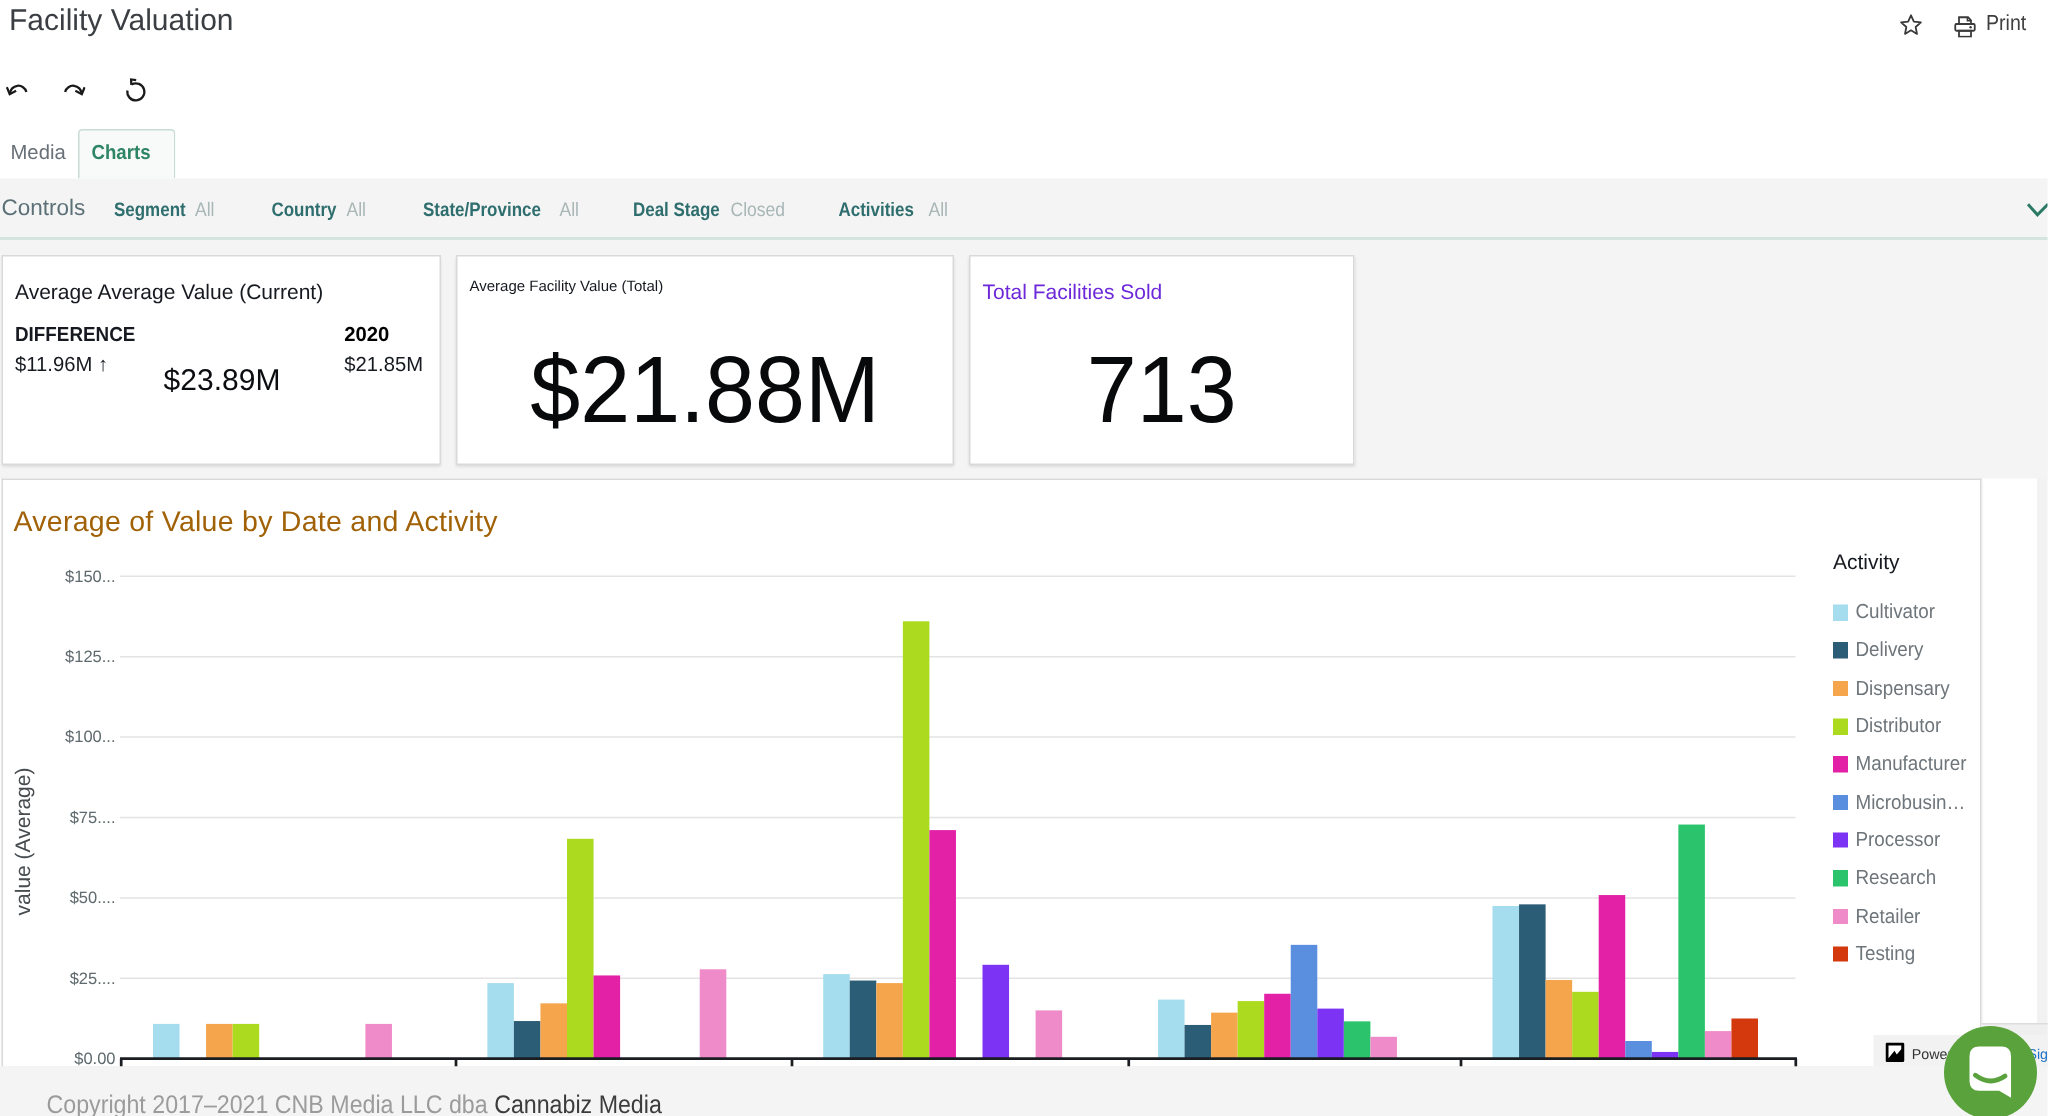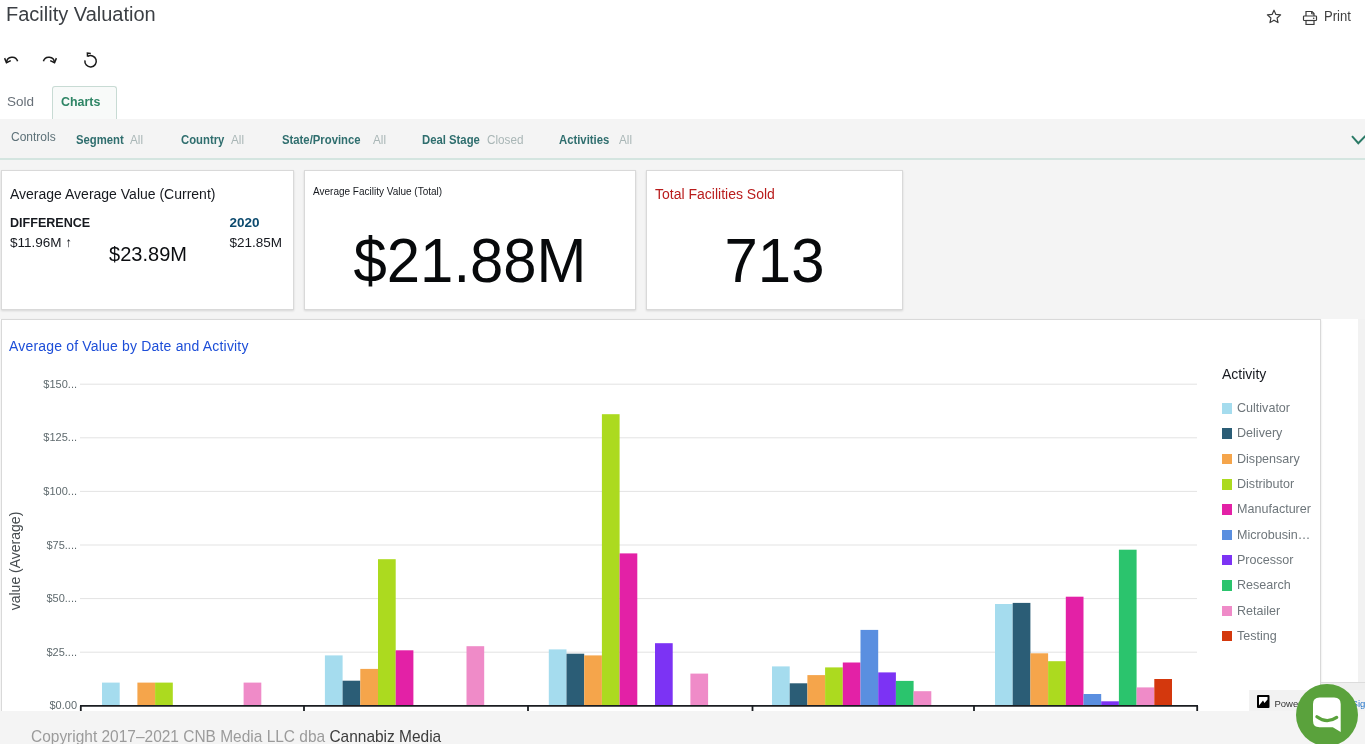--- a/index.html
+++ b/index.html
@@ -30,25 +30,25 @@
 <svg class="abs" style="left:41px;top:52.2px" width="16" height="14" viewBox="0 0 16 14">
  <path d="M13.4 10.5 A5.6 5.6 0 0 0 2.4 9.3" fill="none" stroke="#1a1a1a" stroke-width="1.5"></path>
  <path d="M13.8 5.8 L13.6 10.8 L8.8 10.2" fill="none" stroke="#1a1a1a" stroke-width="1.5" transform="rotate(20 13.6 10.6)"></path>
 </svg>
 <svg class="abs" style="left:83px;top:52.2px" width="15" height="16" viewBox="0 0 15 16">
  <path d="M4.65 4.36 A5.7 5.7 0 1 1 1.95 8.31" fill="none" stroke="#1a1a1a" stroke-width="1.5"></path>
  <path d="M4.55 4.6 L4.4 1.0 L7.8 1.4" fill="none" stroke="#1a1a1a" stroke-width="1.5"></path>
 </svg>
 
 <div class="abs" style="left:51.5px;top:85.5px;width:65.5px;height:33.5px;background:#f8faf9;border:1px solid #c8dbd4;border-bottom:none;border-radius:3px 3px 0 0;"></div>
-<div class="abs" style="left:7px;top:94px;font-size:13.5px;color:#687078;">Sold</div>
+<div class="abs" style="left:7px;top:94px;font-size:13.5px;color:#687078;">Media</div>
 <div class="abs" style="left:61px;top:94px;font-size:13.5px;font-weight:bold;color:#2e8565;transform:scaleX(0.92);transform-origin:0 0;">Charts</div>
 
 <div class="abs" style="left:0;top:119px;width:1365px;height:41px;background:#f4f4f4;border-bottom:2px solid #d4e5e0;"></div>
-<div class="abs" style="left:1px;top:130.4px;font-size:12px;color:#5c7077;margin-left:10px;">Controls</div>
+<div class="abs" style="left:1px;top:130.4px;font-size:15px;color:#5c7077;">Controls</div>
 <div style="position:absolute;left:76px;top:132.3px;font-size:13px;font-weight:bold;color:#2f6e6e;white-space:nowrap;transform:scaleX(0.87);transform-origin:0 0">Segment</div>
 <div style="position:absolute;left:129.5px;top:132.3px;font-size:13px;color:#a9b6b6;white-space:nowrap;transform:scaleX(0.9);transform-origin:0 0">All</div>
 <div style="position:absolute;left:181px;top:132.3px;font-size:13px;font-weight:bold;color:#2f6e6e;white-space:nowrap;transform:scaleX(0.87);transform-origin:0 0">Country</div>
 <div style="position:absolute;left:231.3px;top:132.3px;font-size:13px;color:#a9b6b6;white-space:nowrap;transform:scaleX(0.9);transform-origin:0 0">All</div>
 <div style="position:absolute;left:281.5px;top:132.3px;font-size:13px;font-weight:bold;color:#2f6e6e;white-space:nowrap;transform:scaleX(0.87);transform-origin:0 0">State/Province</div>
 <div style="position:absolute;left:373px;top:132.3px;font-size:13px;color:#a9b6b6;white-space:nowrap;transform:scaleX(0.9);transform-origin:0 0">All</div>
 <div style="position:absolute;left:421.5px;top:132.3px;font-size:13px;font-weight:bold;color:#2f6e6e;white-space:nowrap;transform:scaleX(0.87);transform-origin:0 0">Deal Stage</div>
 <div style="position:absolute;left:487px;top:132.3px;font-size:13px;color:#a9b6b6;white-space:nowrap;transform:scaleX(0.9);transform-origin:0 0">Closed</div>
 <div style="position:absolute;left:559px;top:132.3px;font-size:13px;font-weight:bold;color:#2f6e6e;white-space:nowrap;transform:scaleX(0.87);transform-origin:0 0">Activities</div>
 <div style="position:absolute;left:619px;top:132.3px;font-size:13px;color:#a9b6b6;white-space:nowrap;transform:scaleX(0.9);transform-origin:0 0">All</div>
@@ -59,32 +59,32 @@
 <div class="abs" style="left:1357.5px;top:160px;width:7.5px;height:551px;background:#f2f2f2;"></div>
 <div class="abs" style="left:0;top:160px;width:1365px;height:159px;background:#f4f4f4;"></div>
 
 <div class="abs" style="left:1px;top:169.8px;width:292.5px;height:140px;background:#fff;border:1px solid #d9d9d9;box-shadow:0 1px 2px rgba(0,0,0,0.12);"></div>
 <div class="abs" style="left:303.9px;top:169.8px;width:332px;height:140px;background:#fff;border:1px solid #d9d9d9;box-shadow:0 1px 2px rgba(0,0,0,0.12);"></div>
 <div class="abs" style="left:646px;top:169.8px;width:257px;height:140px;background:#fff;border:1px solid #d9d9d9;box-shadow:0 1px 2px rgba(0,0,0,0.12);"></div>
 
 <div class="abs" style="left:10px;top:186px;font-size:14px;color:#16191f;">Average Average Value (Current)</div>
 <div class="abs" style="left:10px;top:215px;font-size:13.5px;font-weight:bold;color:#16191f;transform:scaleX(0.93);transform-origin:0 0;">DIFFERENCE</div>
 <div class="abs" style="left:10px;top:234.5px;font-size:13.5px;color:#16191f;">$11.96M&nbsp;↑</div>
-<div class="abs" style="left:229.5px;top:215px;font-size:13.5px;font-weight:bold;color:#0c4a6e;">2020</div>
+<div class="abs" style="left:229.5px;top:215px;font-size:13.5px;font-weight:bold;color:#000000;">2020</div>
 <div class="abs" style="left:229.5px;top:234.5px;font-size:13.5px;color:#16191f;">$21.85M</div>
 <div class="abs" style="left:98px;top:243px;width:100px;text-align:center;font-size:20px;color:#0b0d10;">$23.89M</div>
 
 <div class="abs" style="left:313px;top:186px;font-size:10px;color:#16191f;">Average Facility Value (Total)</div>
 <div class="abs" style="left:304px;top:223.8px;width:332px;text-align:center;font-size:63px;color:#07090b;transform:scaleX(0.95);">$21.88M</div>
 
-<div class="abs" style="left:655px;top:186px;font-size:14px;color:#b91c1c;">Total Facilities Sold</div>
+<div class="abs" style="left:655px;top:186px;font-size:14px;color:#6d28d9;">Total Facilities Sold</div>
 <div class="abs" style="left:646px;top:223.8px;width:257px;text-align:center;font-size:63px;color:#07090b;transform:scaleX(0.95);">713</div>
 
 <div class="abs" style="left:0.8px;top:319.2px;width:1320px;height:392px;background:#fff;border:1px solid #d9d9d9;border-bottom:none;box-shadow:0 1px 2px rgba(0,0,0,0.12);"></div>
-<div class="abs" style="left:9px;top:338px;font-size:14px;letter-spacing:0.18px;color:#1d4ed8;text-align:center;">Average of Value by Date and Activity</div>
+<div class="abs" style="left:9px;top:338px;font-size:19px;letter-spacing:0.18px;color:#a16207;text-align:center;">Average of Value by Date and Activity</div>
 
 <svg class="abs" style="left:0;top:320px" width="1210" height="395" viewBox="0 0 1210 395" font-family="Liberation Sans, sans-serif">
 <line x1="80.0" y1="332.2" x2="1197" y2="332.2" stroke="#e3e3e3" stroke-width="1"></line>
 <text x="77" y="335.7" text-anchor="end" font-size="11" fill="#5f6a6e">$25....</text>
 <line x1="80.0" y1="278.6" x2="1197" y2="278.6" stroke="#e3e3e3" stroke-width="1"></line>
 <text x="77" y="282.1" text-anchor="end" font-size="11" fill="#5f6a6e">$50....</text>
 <line x1="80.0" y1="225.0" x2="1197" y2="225.0" stroke="#e3e3e3" stroke-width="1"></line>
 <text x="77" y="228.5" text-anchor="end" font-size="11" fill="#5f6a6e">$75....</text>
 <line x1="80.0" y1="171.4" x2="1197" y2="171.4" stroke="#e3e3e3" stroke-width="1"></line>
 <text x="77" y="174.9" text-anchor="end" font-size="11" fill="#5f6a6e">$100...</text>

